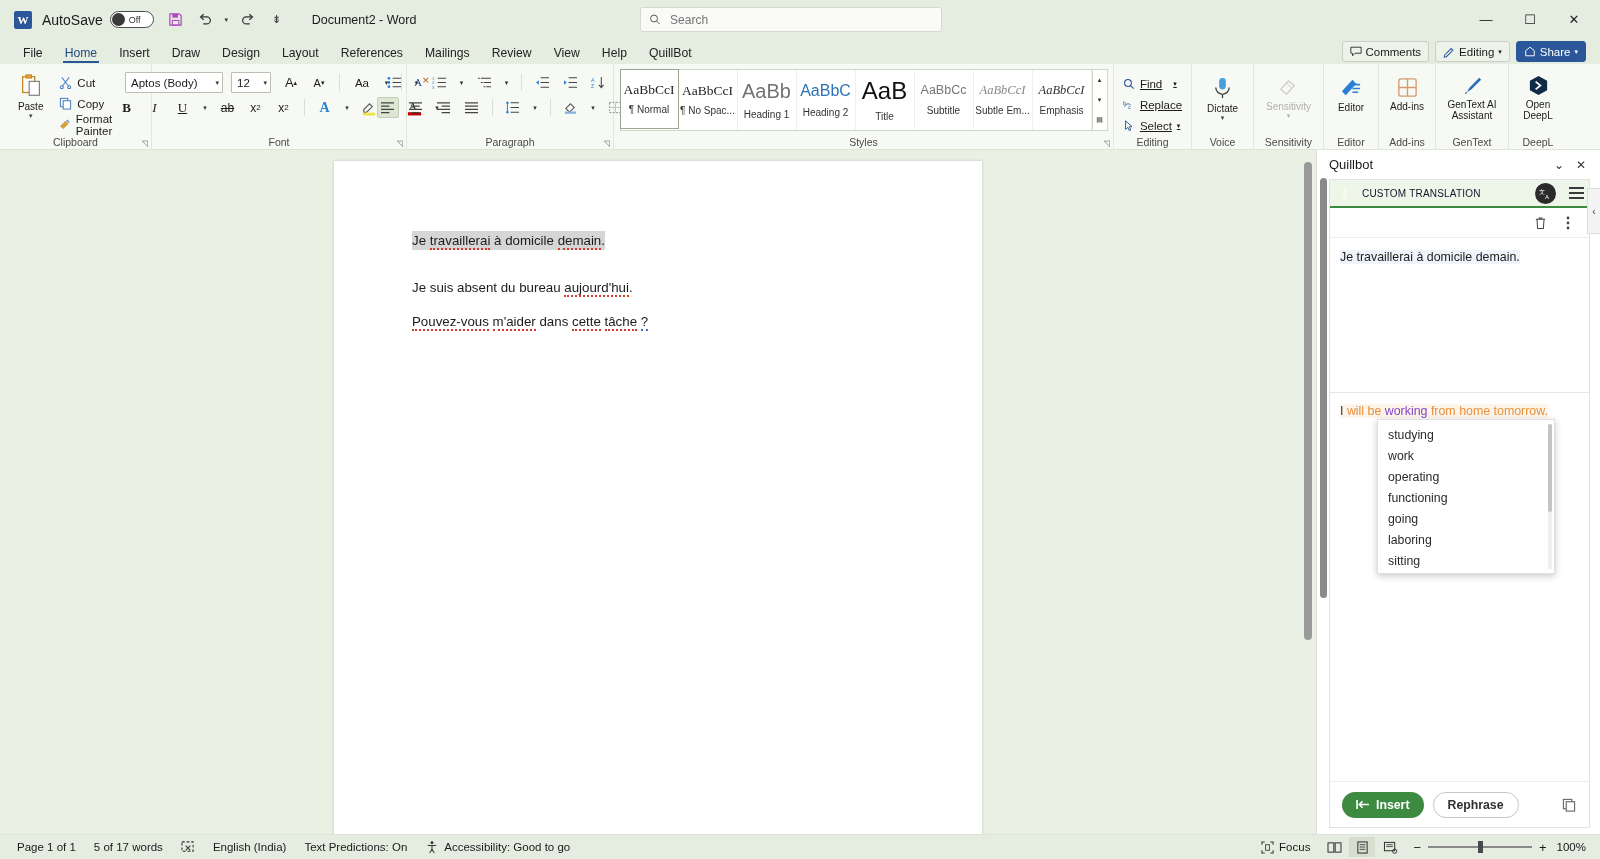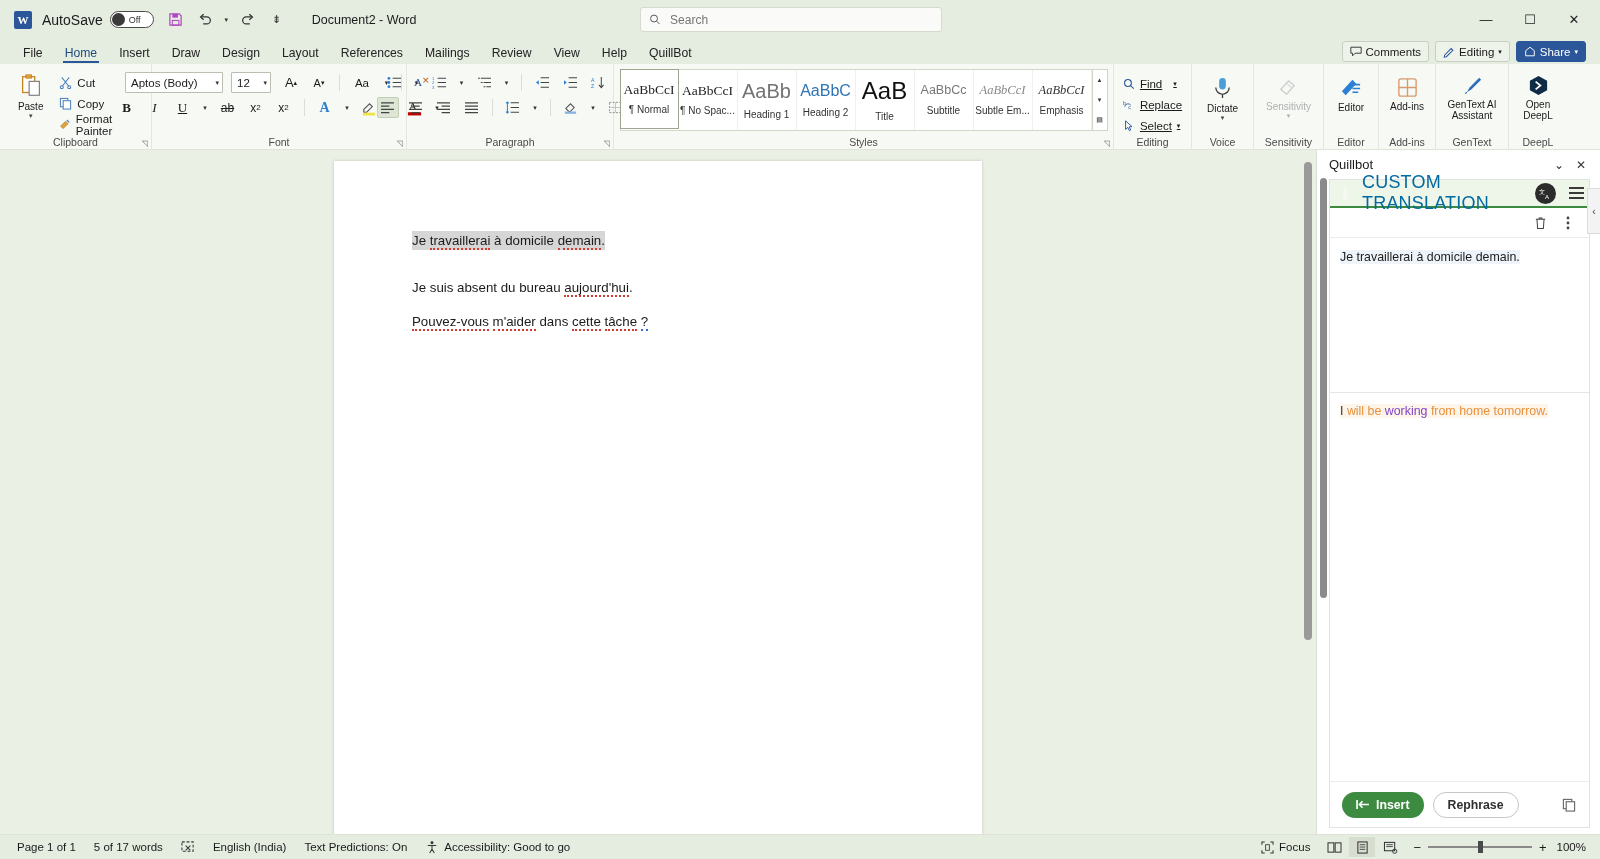--- a/index.html
+++ b/index.html
@@ -101,21 +101,21 @@
   .phicon { width: 22px; height: 22px; display: flex; align-items: center; justify-content: center; font-size: 12px; color: #333; }
   .pbody { flex: 1; margin: 0 10px 6px 12px; border: 1px solid #e2e2e2; display: flex; flex-direction: column;
      position: relative; background: #fff; }
   .qbbrand { height: 28px; display: flex; align-items: center; background: #eef5e9; border-bottom: 2px solid #3d8b40;
      padding-left: 6px; gap: 7px; }
   .qblogo { width: 19px; height: 19px; border-radius: 50%; position: relative; overflow: hidden;
      background: conic-gradient(#e64a45 0deg 50deg, #f3a box 0, #f0a53d 50deg 110deg, #f2e34a 110deg 160deg,
        #5fbf5f 160deg 215deg, #3fa9c9 215deg 268deg, #4a63c8 268deg 315deg, #8d4ec4 315deg 360deg); }
   .qblogo::after { content:""; position:absolute; left:7px; top:3px; width:4px; height:13px; background:#f6f8f2;
      border-radius: 50% 50% 40% 40%; }
-  .qbbrandtxt { font-size: 18px; color: #0369a1; letter-spacing: 0.2px; flex: 1; }
+  .qbbrandtxt { font-size: 10px; color: #0f172a; letter-spacing: 0.2px; flex: 1; }
   .circicon { width: 21px; height: 21px; border-radius: 50%; background: #2b2b2b; color: #fff; font-size: 10px;
      display: flex; align-items: center; justify-content: center; }
   .hamb { width: 26px; height: 26px; display: flex; flex-direction: column; justify-content: center; gap: 3px;
      align-items: center; }
   .hamb span { width: 15px; height: 1.8px; background: #3a3a3a; display: block; }
   .toolrow { height: 30px; display: flex; align-items: center; justify-content: flex-end; gap: 6px; padding-right: 10px;
      border-bottom: 1px solid #ececec; }
   .toolrow .ti { width: 22px; height: 22px; display: flex; align-items: center; justify-content: center; color: #444; font-size: 13px; }
   .srcbox { flex: 1; padding: 10px 8px 8px 10px; position: relative; }
   .srctext { font-size: 12.4px; color: #1d1d1d; background: #eef4fa; display: inline; line-height: 1.5; }
@@ -652,20 +652,32 @@
 
         <div class="srcbox">
           <span class="srctext">Je travaillerai à domicile demain.</span>
         </div>
 
         <div class="divline"></div>
 
         <div class="outbox">
           <span class="outtext"><span class="ot-plain">I </span><span class="ot-orange">will be </span><span class="ot-purple">working</span><span class="ot-orange"> from home tomorrow.</span></span>
 
+          <div class="dropdown">
+            <div class="dditem">studying</div>
+            <div class="dditem">work</div>
+            <div class="dditem">operating</div>
+            <div class="dditem">functioning</div>
+            <div class="dditem">going</div>
+            <div class="dditem">laboring</div>
+            <div class="dditem">sitting</div>
+            <div class="ddscroll">
+                <i></i>
+              </div>
+          </div>
         </div>
 
         <div style="flex:1;"></div>
 
         <div class="panelfoot">
           <div class="gbtn">
             <svg width="14" height="11" viewBox="0 0 15 12">
                 <path d="M1 1v10" stroke="#fff" stroke-width="1.8"></path>
                 <path d="M14 6H4M7 2.5 3.5 6 7 9.5" stroke="#fff" stroke-width="1.7" fill="none"></path>
               </svg>

